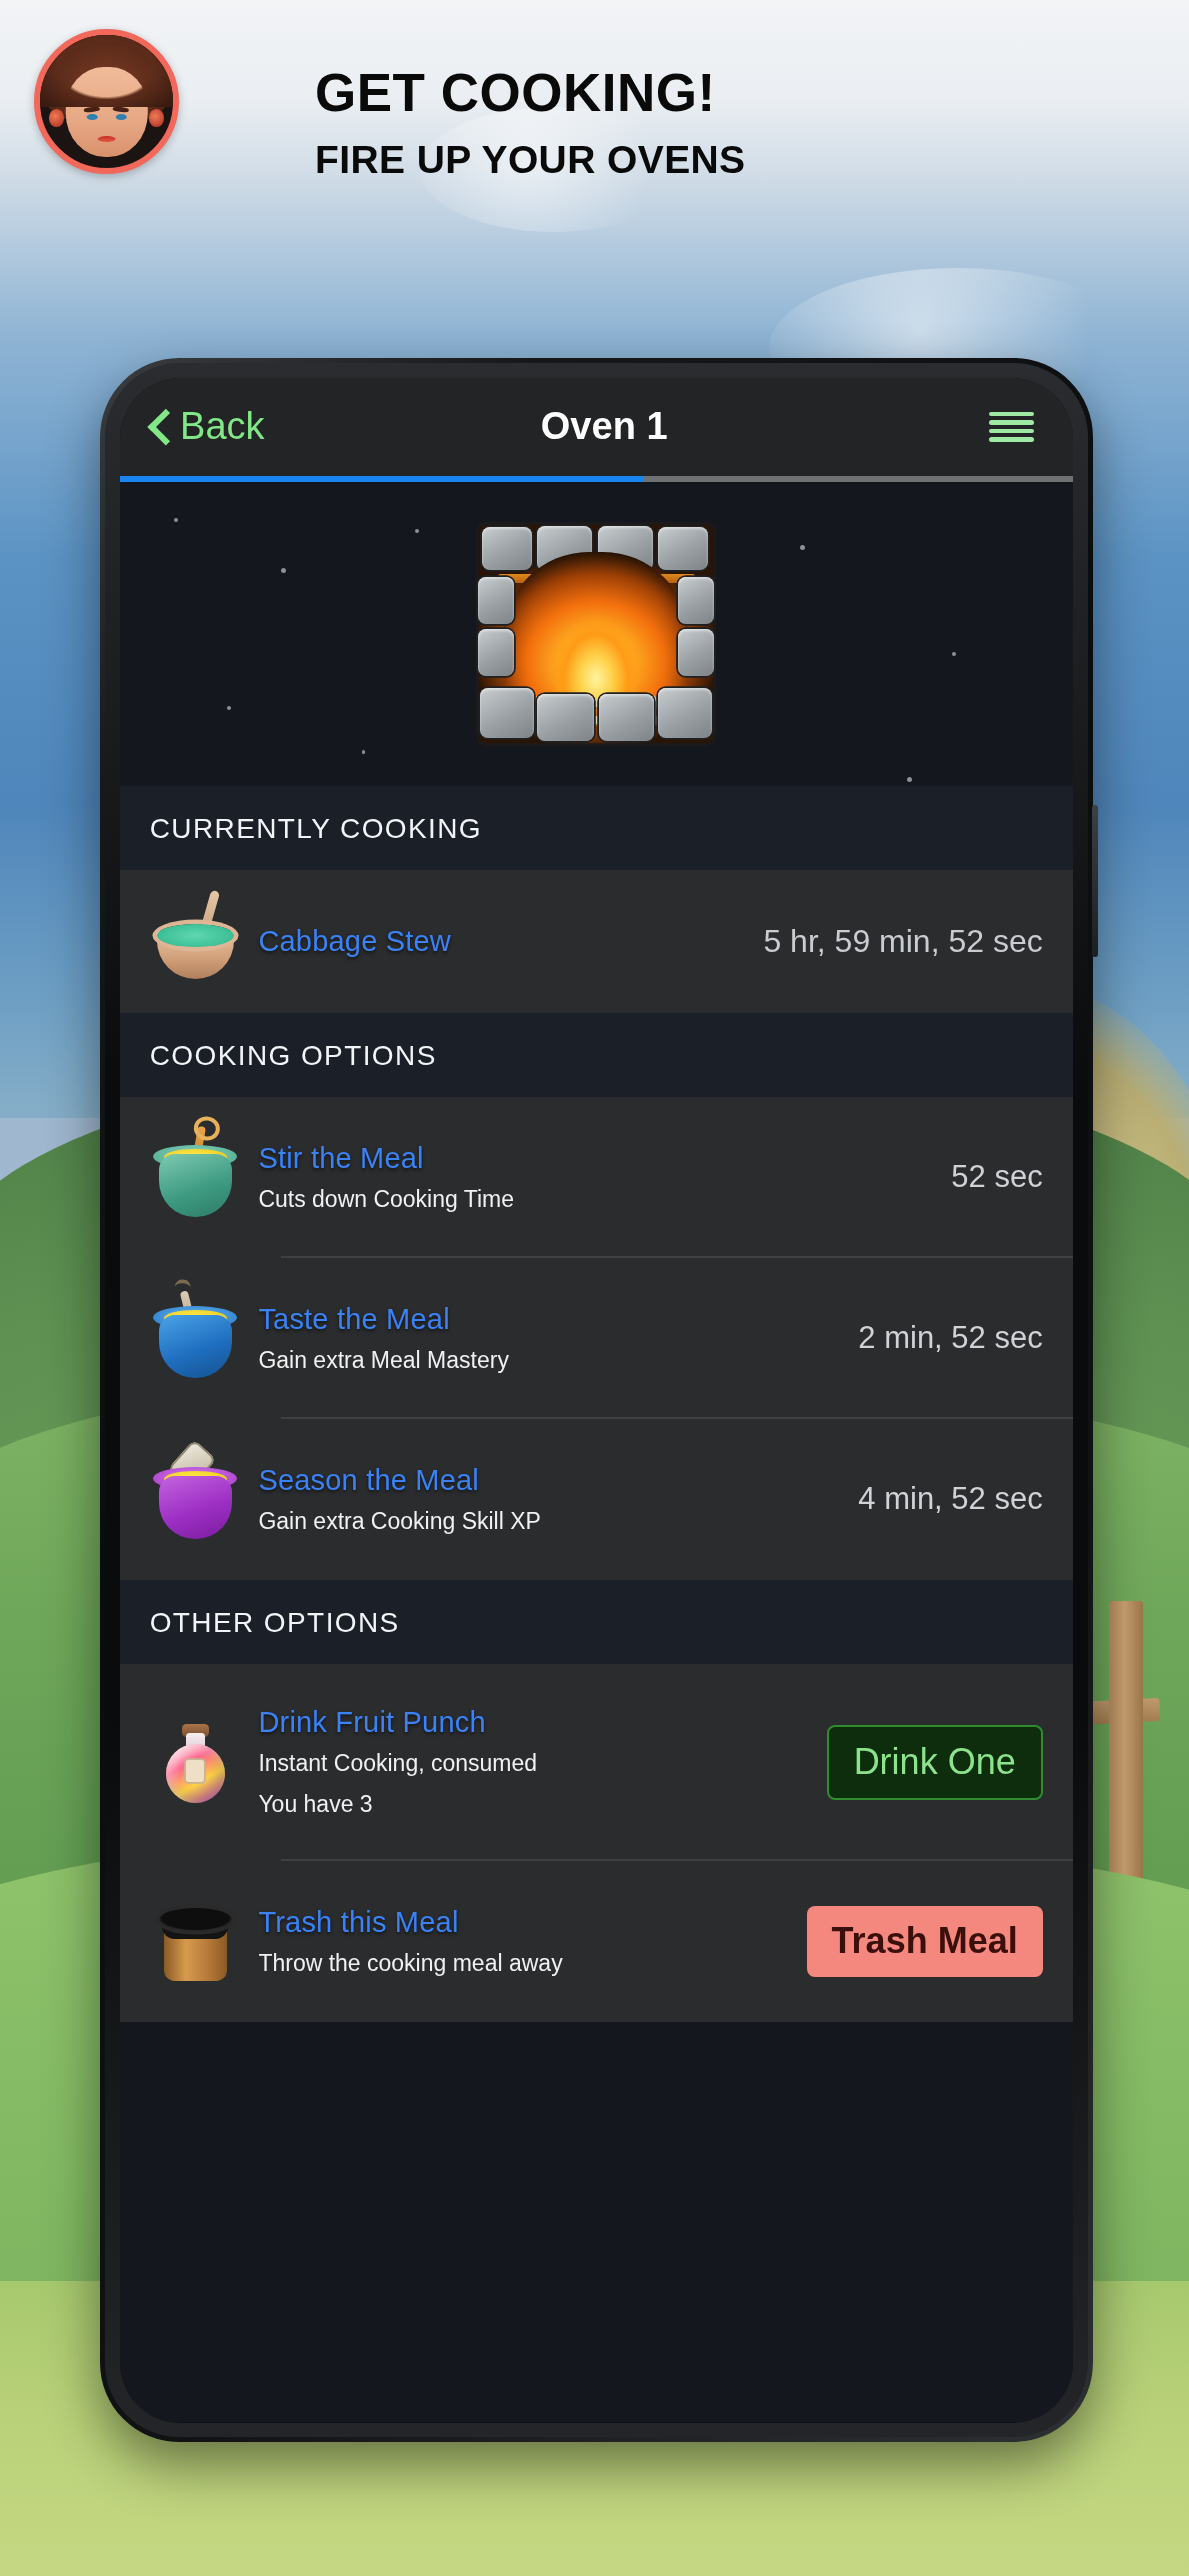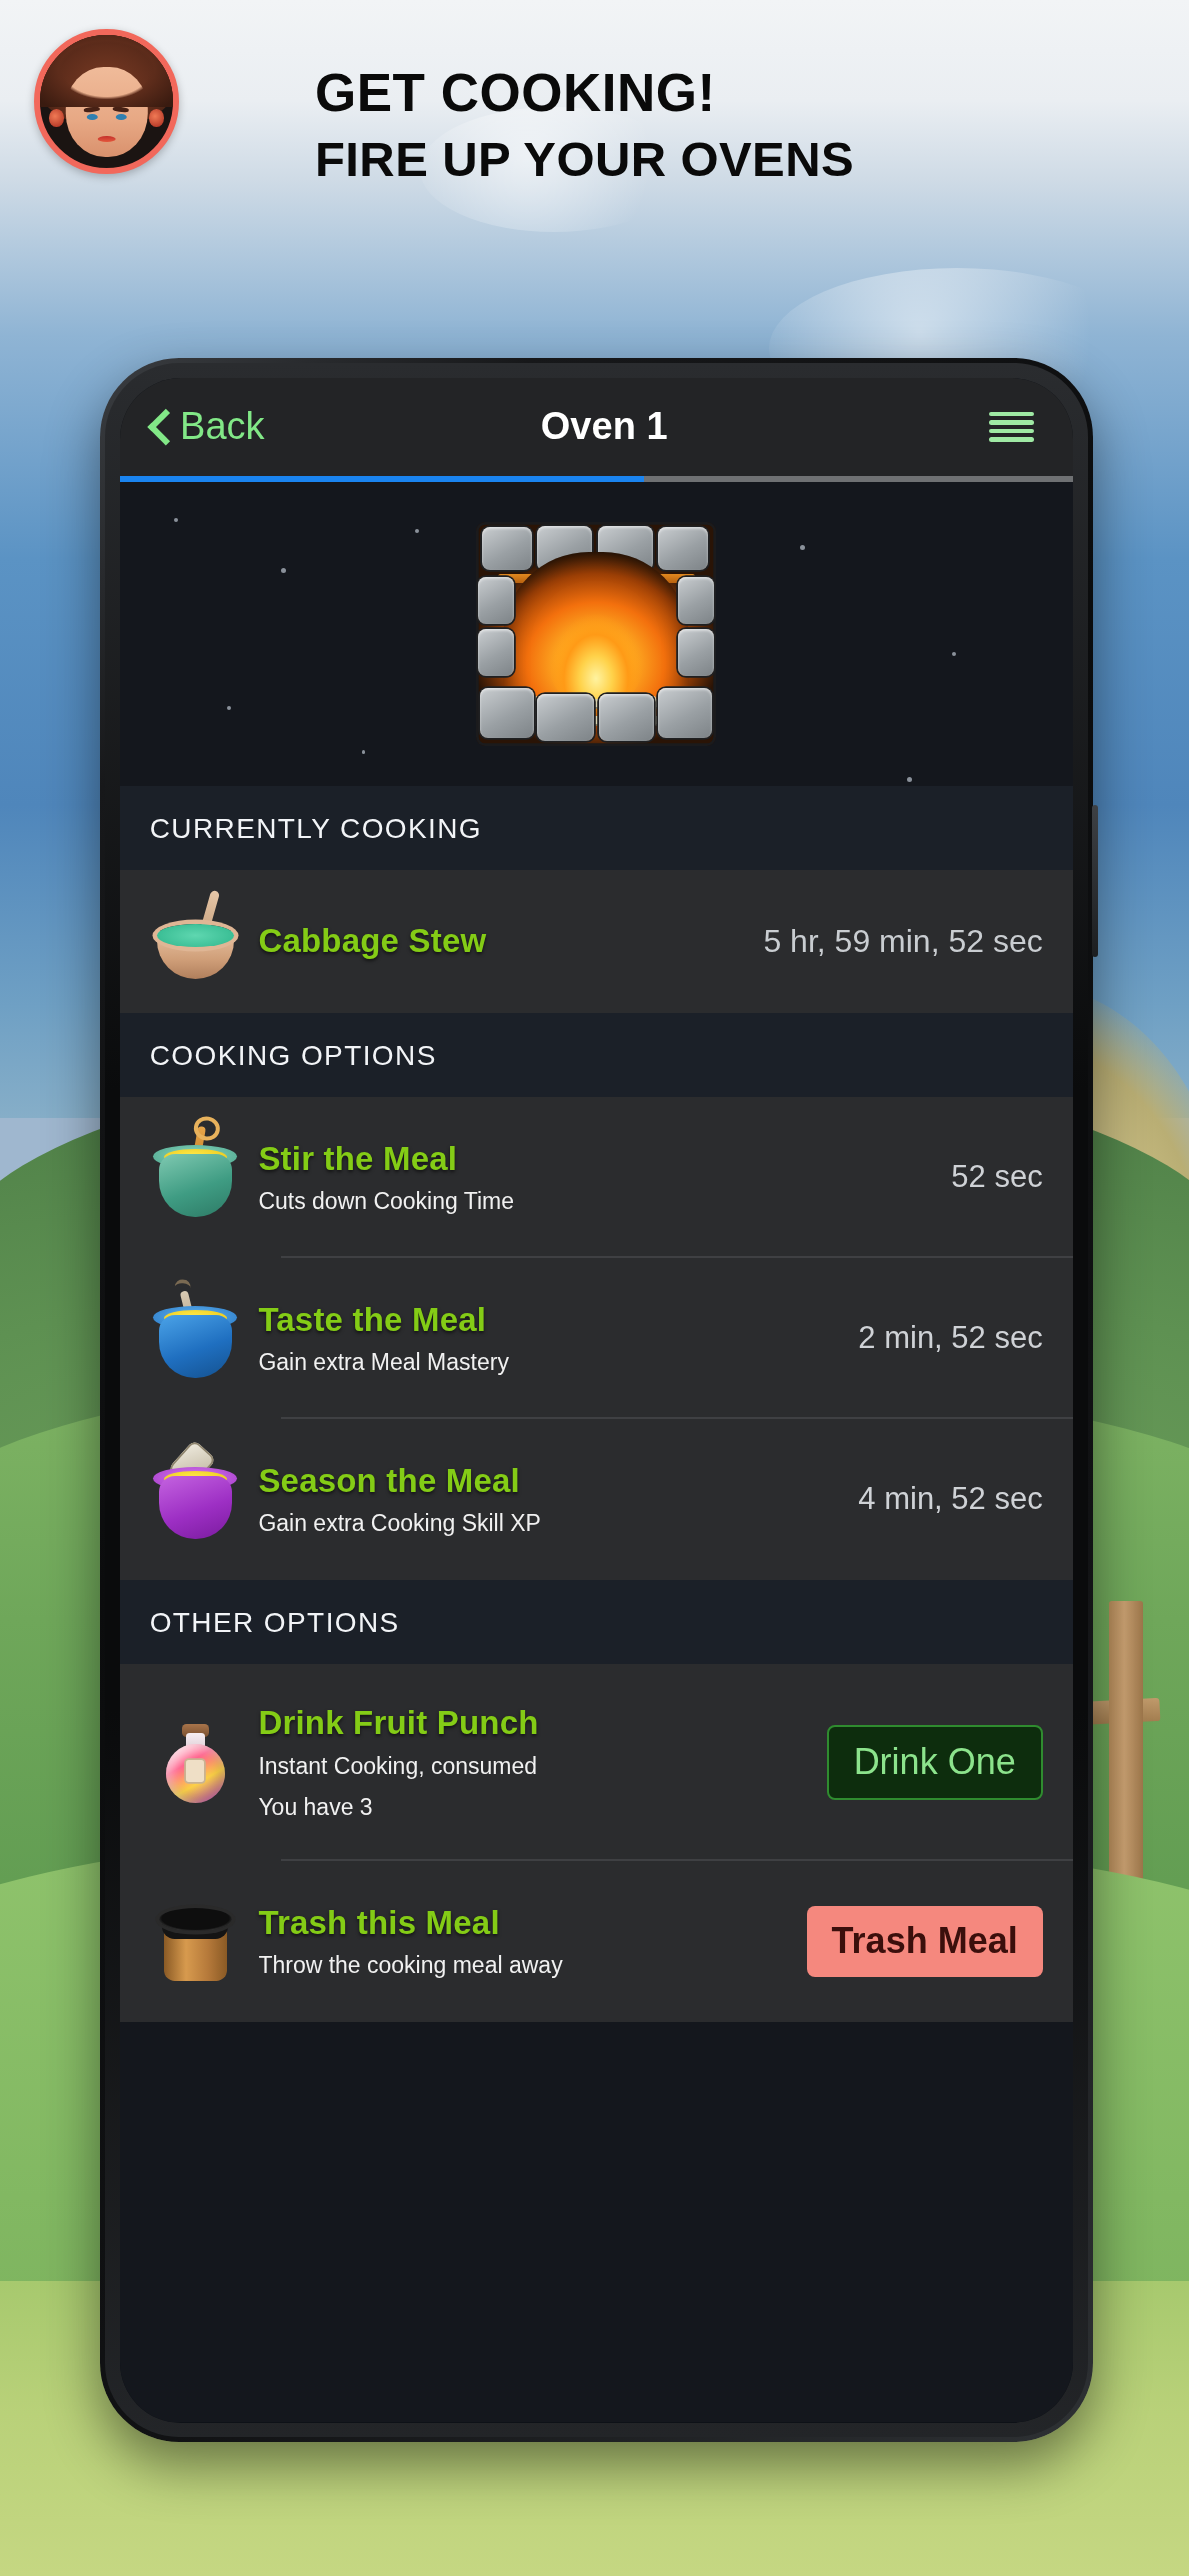--- a/index.html
+++ b/index.html
@@ -101,21 +101,21 @@
     background:radial-gradient(ellipse 58% 66% at 50% 52%, rgba(0,0,0,0) 52%, #5d2c1b 58%, #3a1b10 100%); }
 
   #banner h1 {
     position:absolute; left:315px; top:92px;
     font-size:53px; font-weight:700; letter-spacing:0.5px;
     color:#0a0a0a; line-height:1; transform:translateY(-50%);
     white-space:nowrap;
   }
   #banner h2 {
     position:absolute; left:315px; top:159px;
-    font-size:49px; font-weight:700; letter-spacing:0.4px;
+    font-size:39px; font-weight:700; letter-spacing:0.4px;
     color:#0a0a0a; line-height:1; transform:translateY(-50%);
     white-space:nowrap;
   }
 
   
   #phone {
     position:absolute; left:100px; top:358px; width:993px; height:2084px;
     border-radius:79px;
     background:linear-gradient(135deg,#3a3d41 0%,#17181a 14%,#0b0c0d 40%,#111214 70%,#2e3134 100%);
     box-shadow:0 23px 54px rgba(0,0,0,.45);
@@ -288,21 +288,21 @@
   .can { position:absolute; left:14.3px; bottom:5.4px; width:63px; height:66px; border-radius:5.4px 5.4px 10.7px 10.7px;
     background:linear-gradient(90deg,#8a5a25,#d79a4e 35%,#b5793a 70%,#8a5a25); }
   .can-rim { position:absolute; left:9px; bottom:55px; width:73px; height:23px; border-radius:50%;
     background:radial-gradient(ellipse 82% 86% at 50% 45%, #0e0e0e 0%, #0e0e0e 56%, #4a4a4a 70%, #2c2c2c 100%);
     box-shadow:0 0 0 3.6px #2a2a2a; }
   .can-drip { position:absolute; left:12.5px; bottom:47px; width:66px; height:16px; background:#141414;
     border-radius:0 0 12.5px 12.5px; }
 
   .rowtext { flex:1 1 auto; min-width:0; }
   .rowtext .ttl {
-    color:#84cc16; font-size:33px; font-weight:700; letter-spacing:0.2px;
+    color:#3b82f6; font-size:29px; font-weight:400; letter-spacing:0.2px;
     text-shadow:0 1.8px 3.6px rgba(0,0,0,.6);
   }
   .rowtext .sub {
     color:#f1f1f1; font-size:23px; font-weight:400; margin-top:10.7px;
   }
   .rowtext .sub2 { color:#f1f1f1; font-size:23px; margin-top:14.3px; }
 
   .rowright {
     color:#cfd2d6; font-size:31px; font-weight:400; white-space:nowrap;
     padding:0 30px 0 16px; text-align:right;

